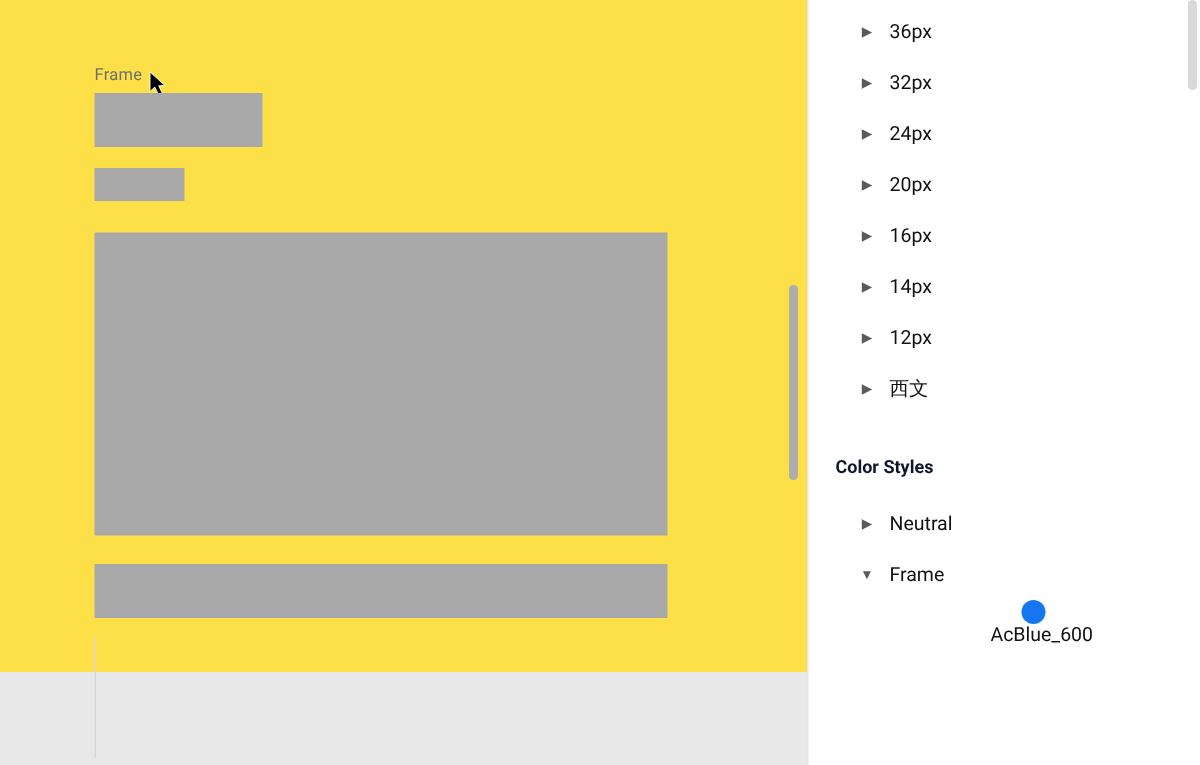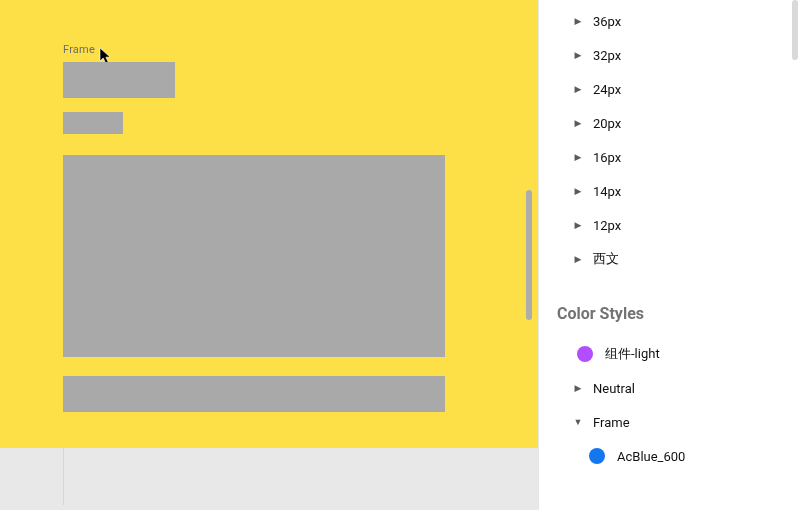--- a/index.html
+++ b/index.html
@@ -96,40 +96,40 @@
       display: flex;
       align-items: center;
       height: 34px;
       padding-left: 18px;
       font-size: 13px;
       color: #111;
       cursor: default;
     }
 
     .row.indent1 { padding-left: 34px; }
-    .row.indent2 { padding-left: 50px; }
+    .row.indent2 { padding-left: 50px; flex-direction: column; }
 
     .chevron, .chevron-down {
       width: 10px;
       display: inline-flex;
       justify-content: center;
       color: #5a5a5a;
       font-size: 9px;
       margin-right: 10px;
     }
 
     .spacer-caret {
       width: 10px;
       margin-right: 10px;
     }
 
     .section-title {
-      font-size: 16px;
+      font-size: 12px;
       font-weight: 700;
-      color: #737373;
+      color: #0f172a;
       padding: 28px 0 14px 18px;
     }
 
     .swatch {
       width: 16px;
       height: 16px;
       border-radius: 50%;
       margin-right: 12px;
       flex-shrink: 0;
     }
@@ -200,25 +200,20 @@
       <span class="chevron">▶</span>
       <span>12px</span>
     </div>
     <div class="row indent1">
       <span class="chevron">▶</span>
       <span>西文</span>
     </div>
 
     <div class="section-title">Color Styles</div>
 
-    <div class="row">
-      <span class="spacer-caret"></span>
-      <span class="swatch swatch-purple"></span>
-      <span>组件-light</span>
-    </div>
 
     <div class="row indent1">
       <span class="chevron">▶</span>
       <span>Neutral</span>
     </div>
 
     <div class="row indent1">
       <span class="chevron-down">▼</span>
       <span>Frame</span>
     </div>

